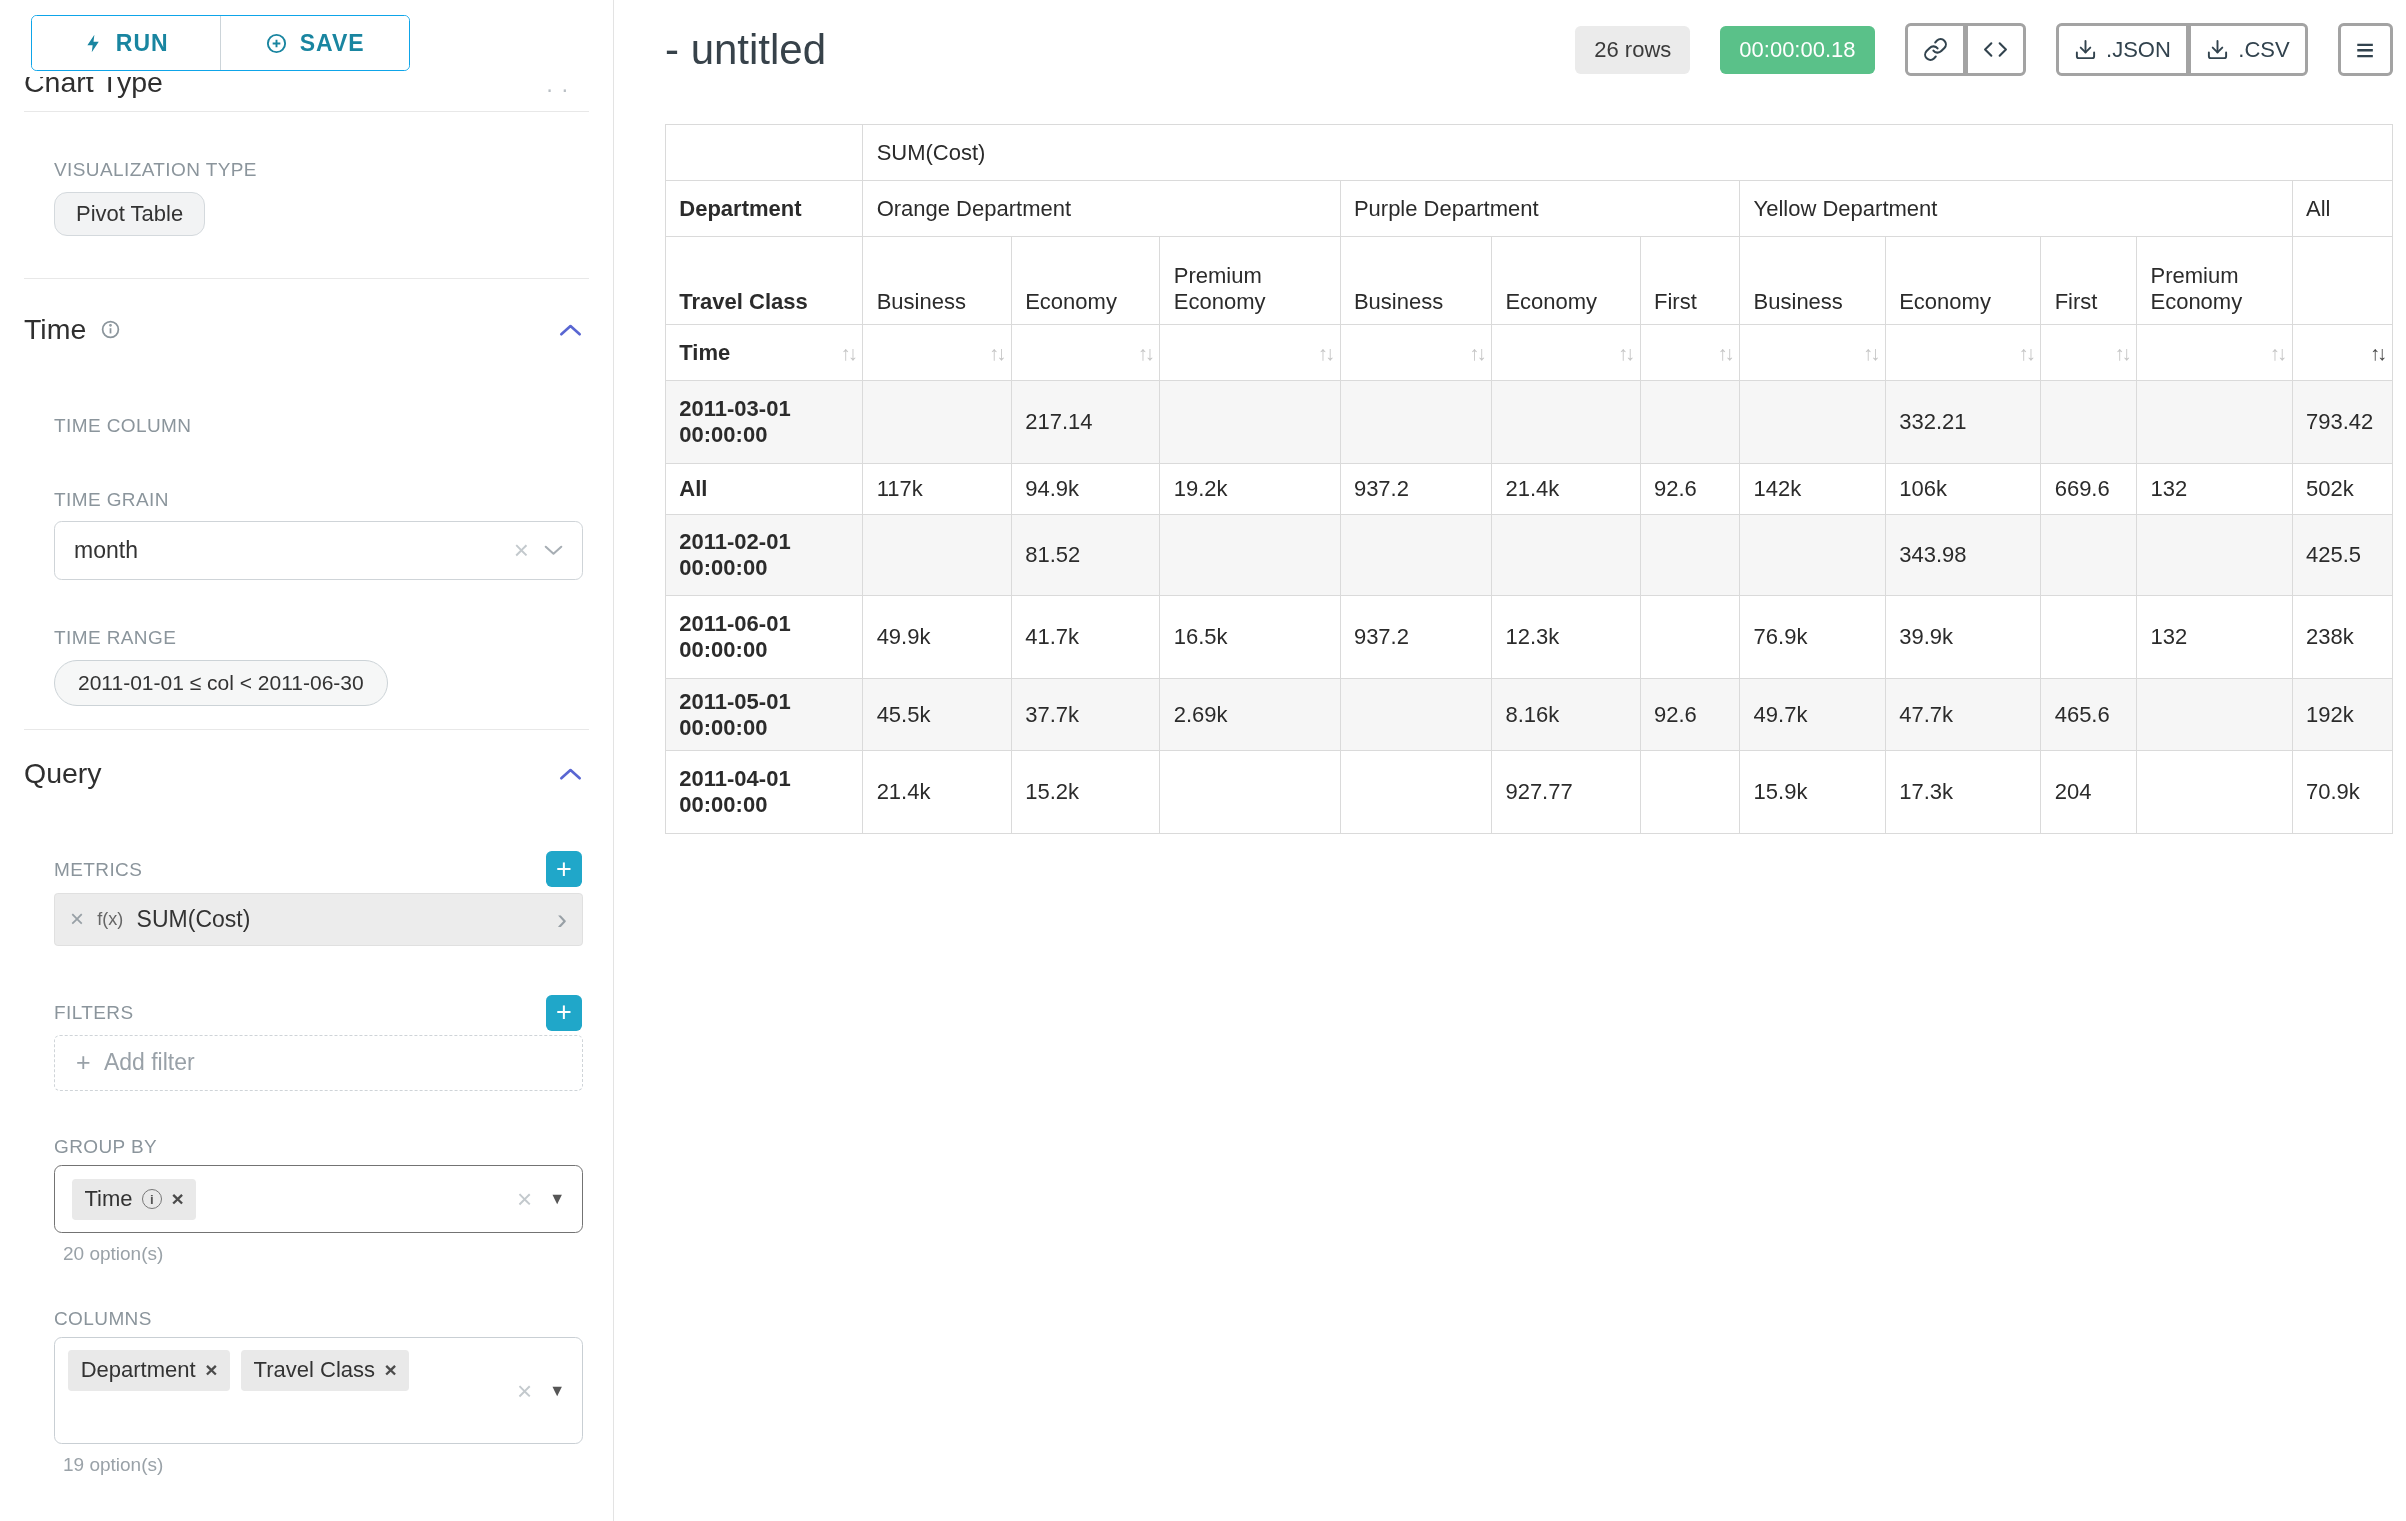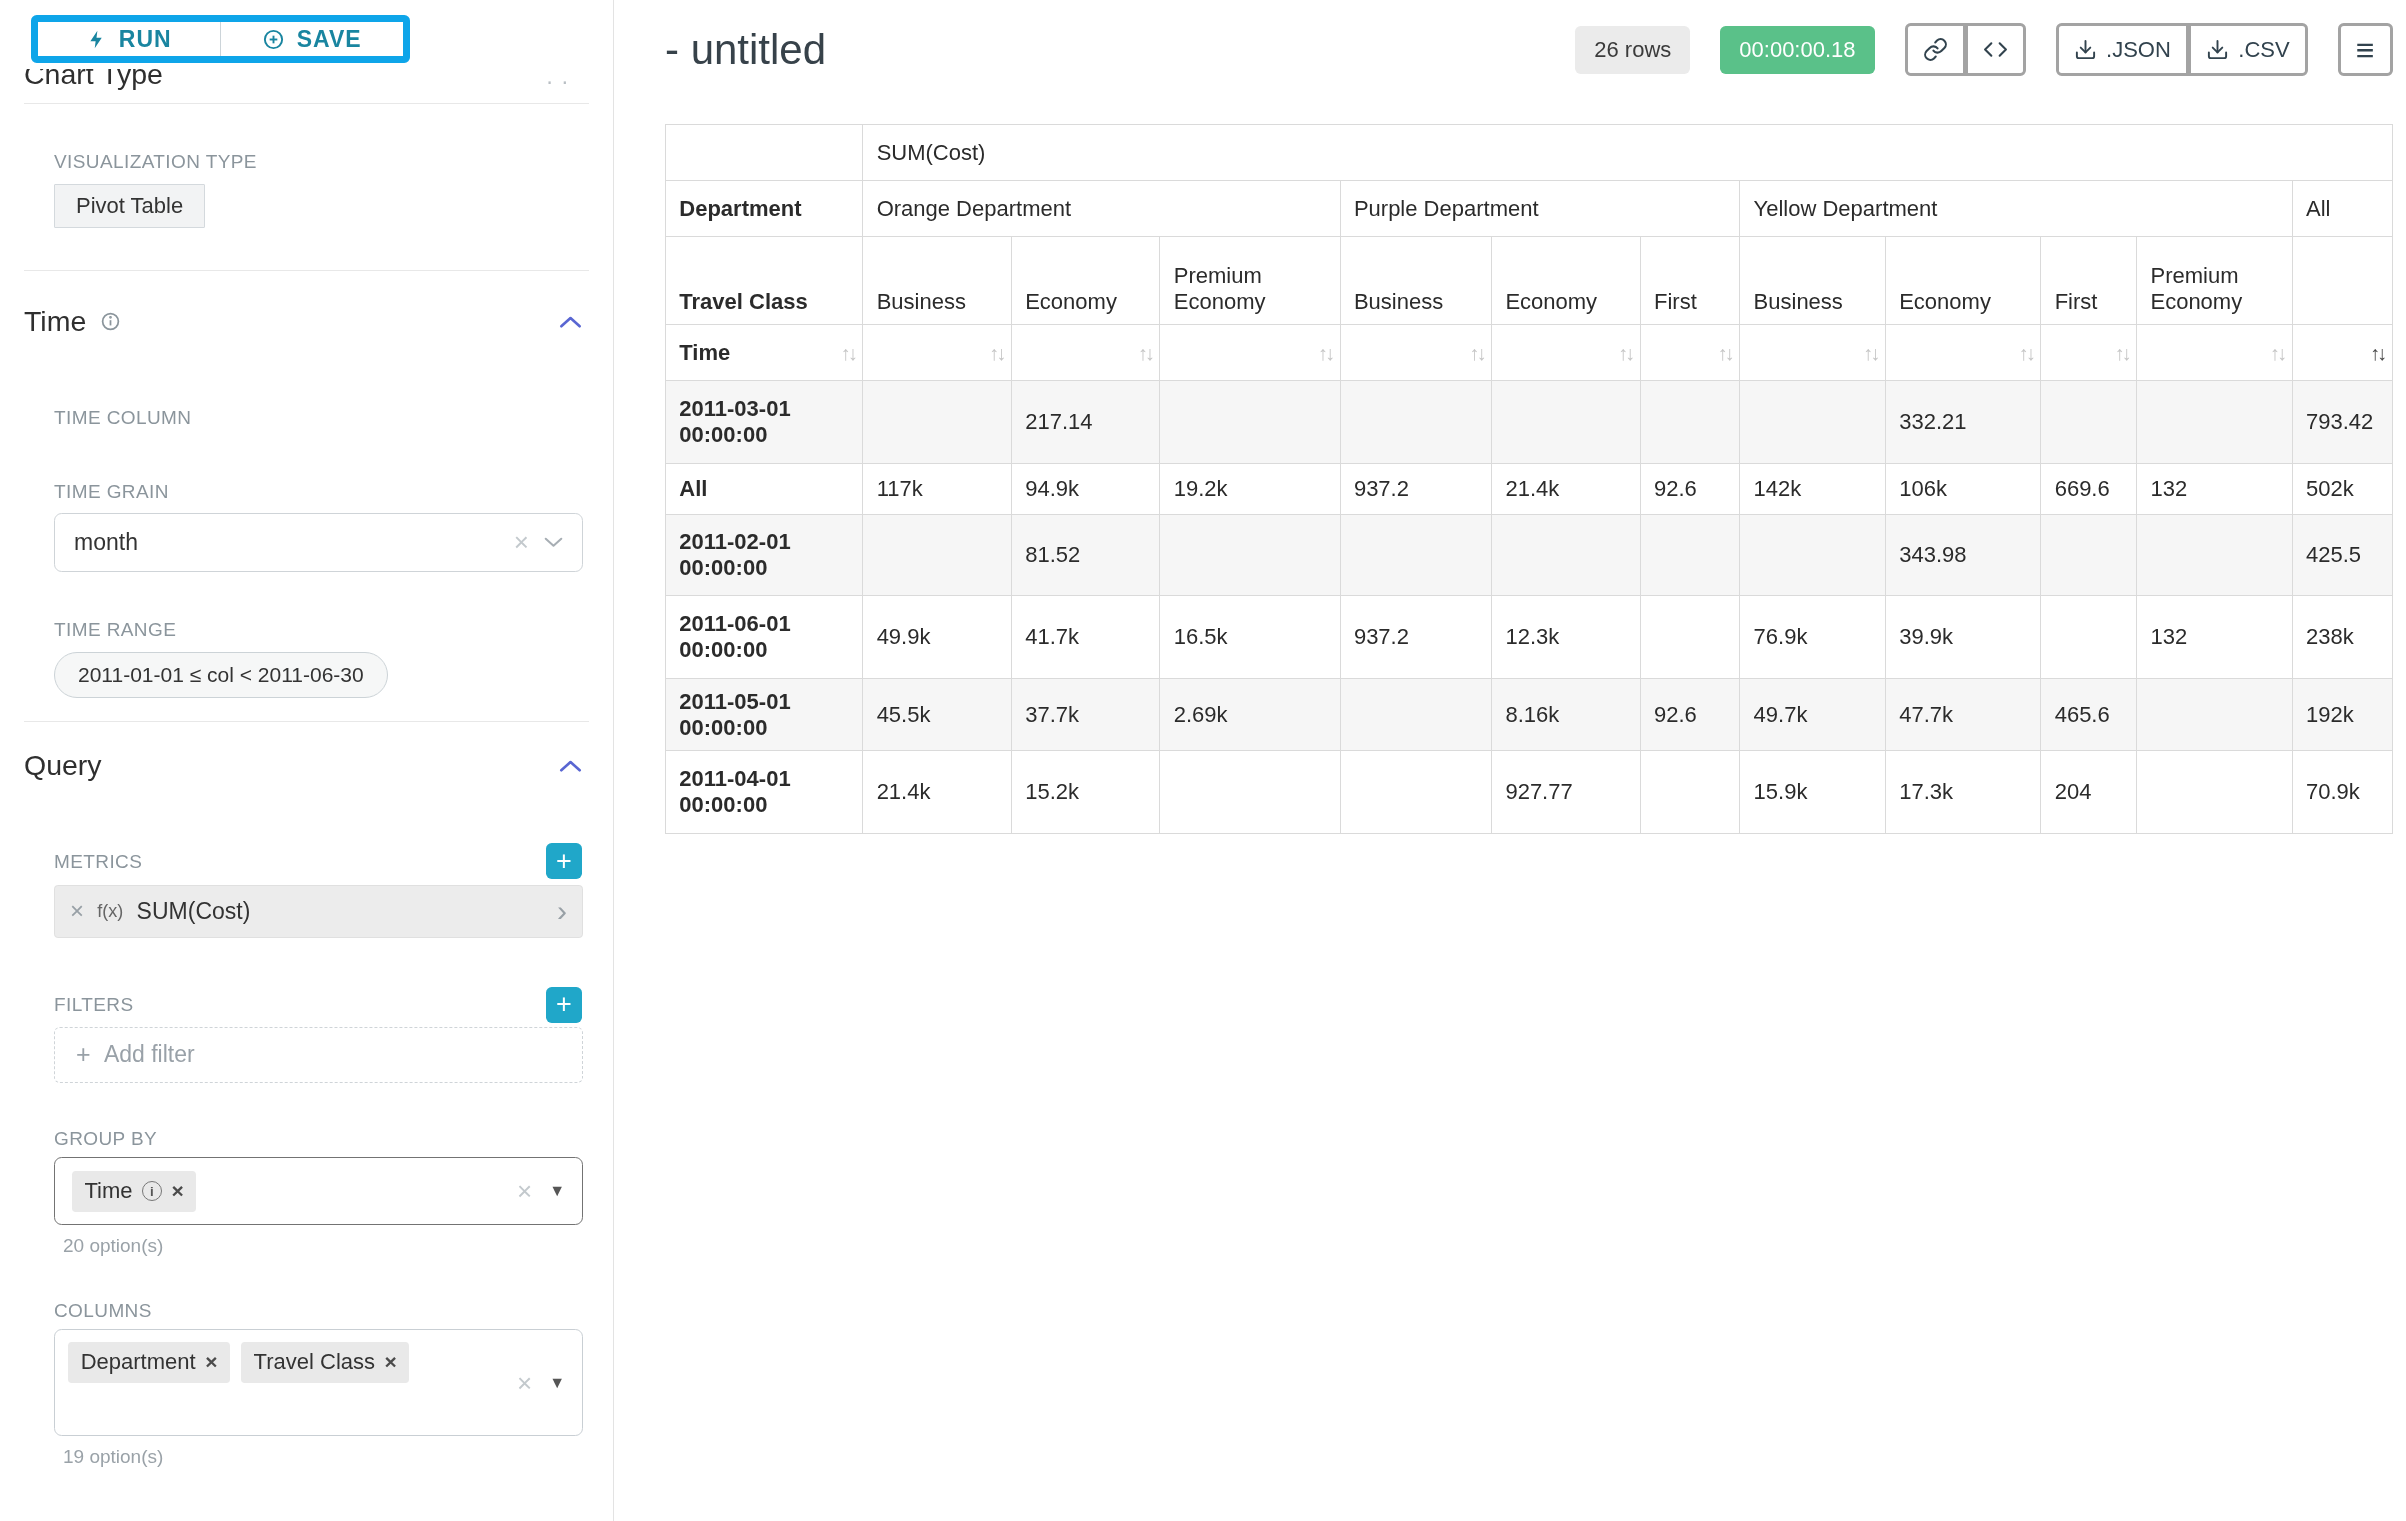--- a/index.html
+++ b/index.html
@@ -5,35 +5,35 @@
   * { box-sizing: border-box; margin: 0; padding: 0; }
   html,body { width: 2406px; height: 1522px; }
   body {
     font-family: "Liberation Sans", "DejaVu Sans", sans-serif;
     font-size: 22px; color: #333; background: #fff; overflow: hidden;
   }
   .app { display: flex; width: 100%; height: 100%; }
 
   
   .sidebar { width: 614px; min-width: 614px; height: 100%; border-right: 1px solid #e3e3e3; overflow: hidden; background:#fff; }
-  .btn-group { display: flex; margin: 15px 0 0 31px; width: 379px; height: 48px; border: 7px solid #0ea5e9; border-radius: 5.7px; overflow: hidden; background: #fff; }
+  .btn-group { display: flex; margin: 15px 0 0 31px; width: 379px; height: 56px; border: 1px solid #0ea5e9; border-radius: 5.7px; overflow: hidden; background: #fff; }
   .btn-group button { flex: 1; display: flex; align-items: center; justify-content: center; gap: 11.4px;
     background: #fff; border: none; font: inherit; font-size: 23px; font-weight: 700; letter-spacing: 1px; color: #1985a0; cursor: pointer; }
   .btn-group button + button { border-left: 1px solid #ccd4d9; }
 
   .clipped-heading { height: 28.5px; margin: 5.7px 31px 0 24px; overflow: hidden; position: relative; }
   .clipped-heading .txt { display: block; font-size: 28.5px; color: #2f2f2f; transform: translateY(-11.4px); }
   .clipped-heading .dots { position: absolute; right: 5.7px; bottom: 1.9px; color: #b9bfc4; font-size: 23px; letter-spacing: 7.6px; }
 
   .hr { border-top: 1px solid #e8e8e8; margin: 5.7px 24px 0 24px; }
 
   .ctl-label { margin-left: 54px; font-size: 19px; color: #8b959c; letter-spacing: 0.4px; line-height: 23px; }
 
   .pill { display: inline-flex; align-items: center; height: 44px; margin: 11.4px 0 0 54px; padding: 0 21px;
-    background: #f2f3f4; border: 1px solid #d4d9dd; border-radius: 1px; font-size: 22px; color: #333; }
+    background: #f2f3f4; border: 1px solid #d4d9dd; border-radius: 13px; font-size: 22px; color: #333; }
 
   .section-header { display: flex; align-items: center; margin: 34px 31px 0 24px; }
   .section-header .title { font-size: 28.5px; color: #2f2f2f; }
   .section-header .info { margin-left: 13.3px; display: inline-flex; }
   .section-header .chev { margin-left: auto; display: inline-flex; cursor: pointer; }
 
   .select { margin: 9.5px 0 0 54px; width: 529px; height: 59px; border: 1px solid #cfd4d8; border-radius: 7.6px;
     display: flex; align-items: center; padding: 0 19px; background: #fff; }
   .select .value { font-size: 23px; color: #333; }
   .select .right { margin-left: auto; display: flex; align-items: center; gap: 15px; }

